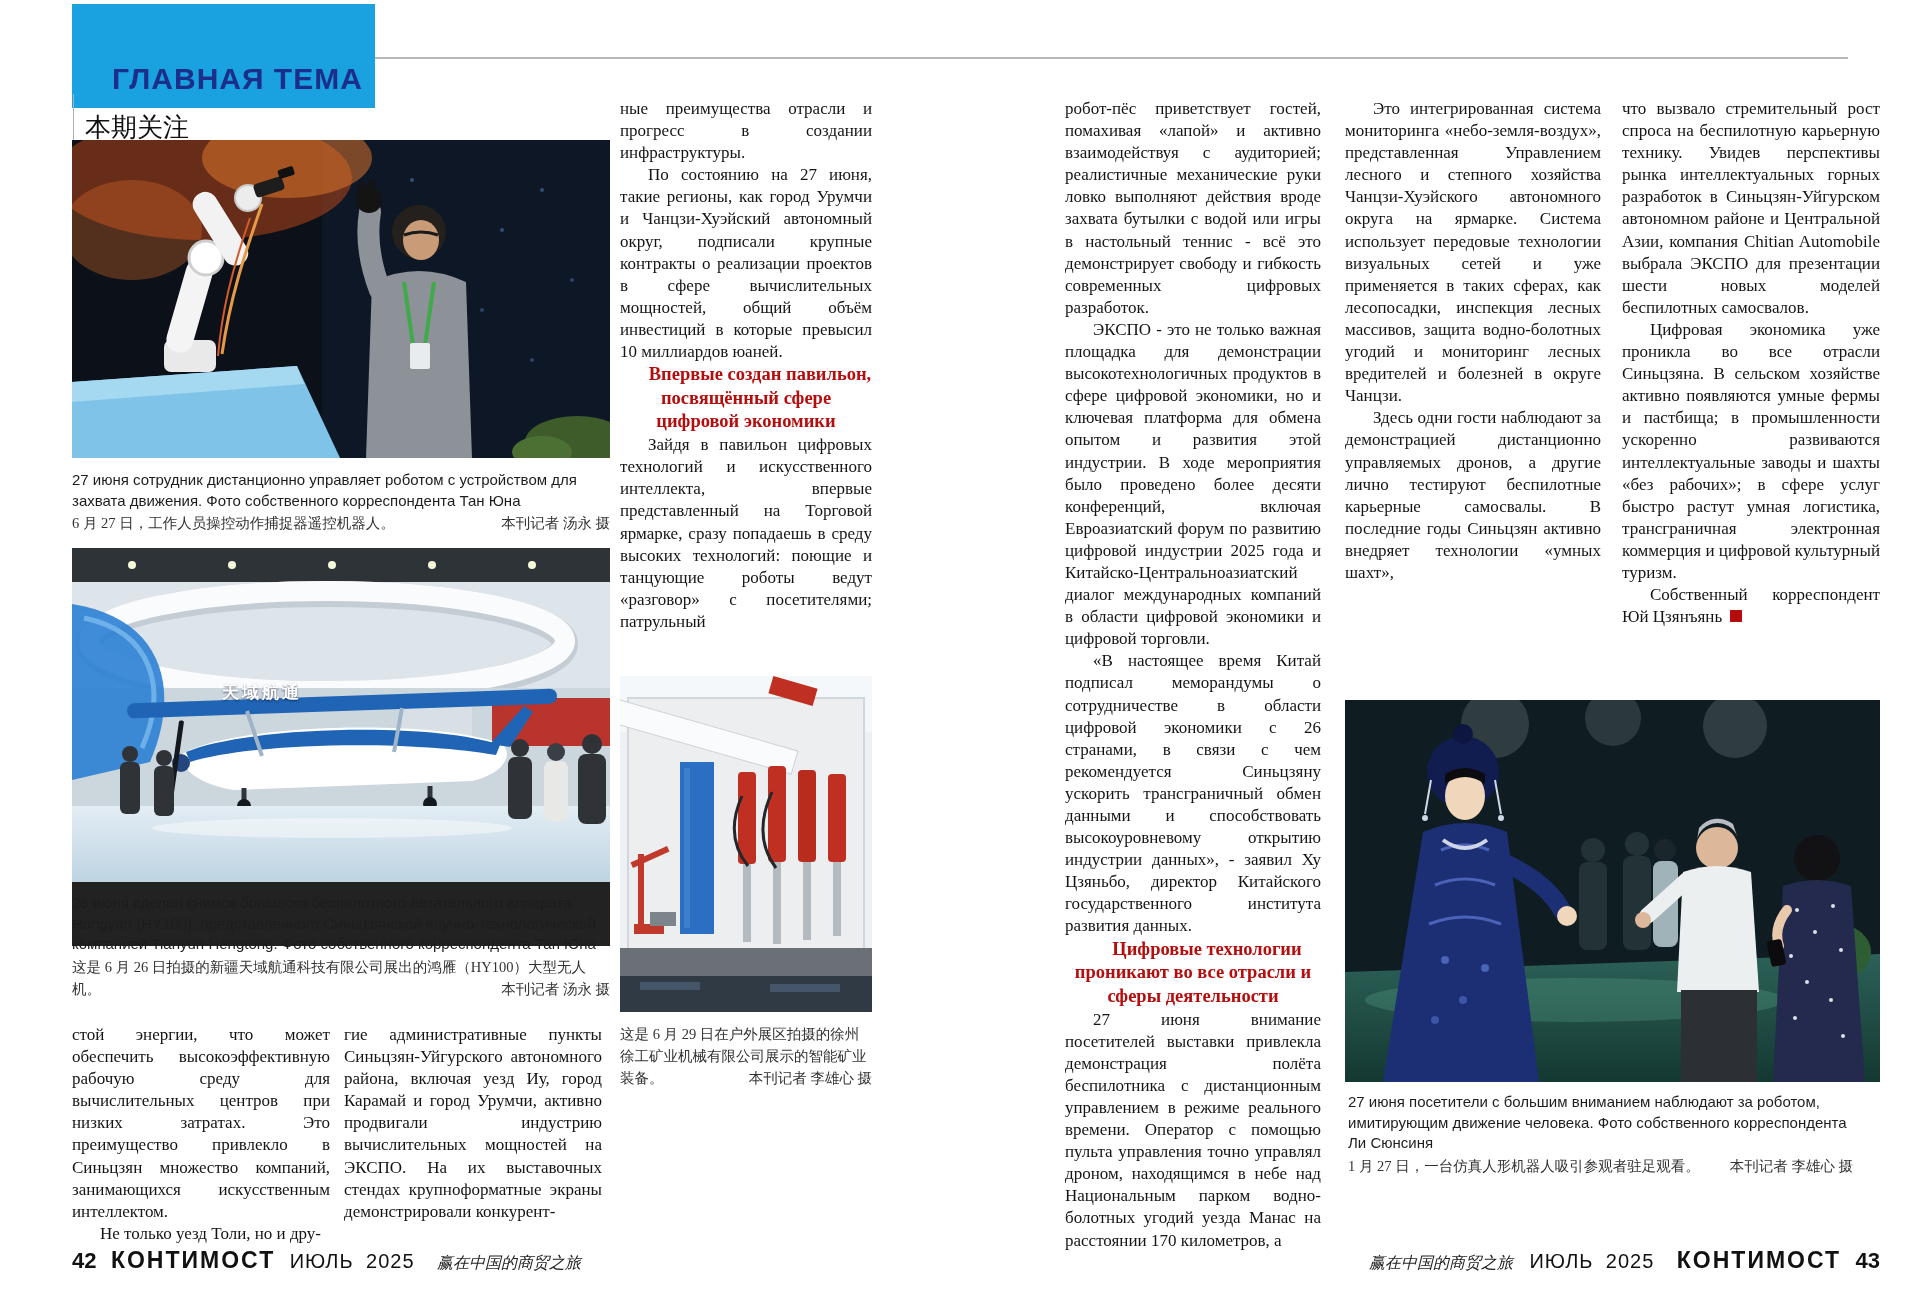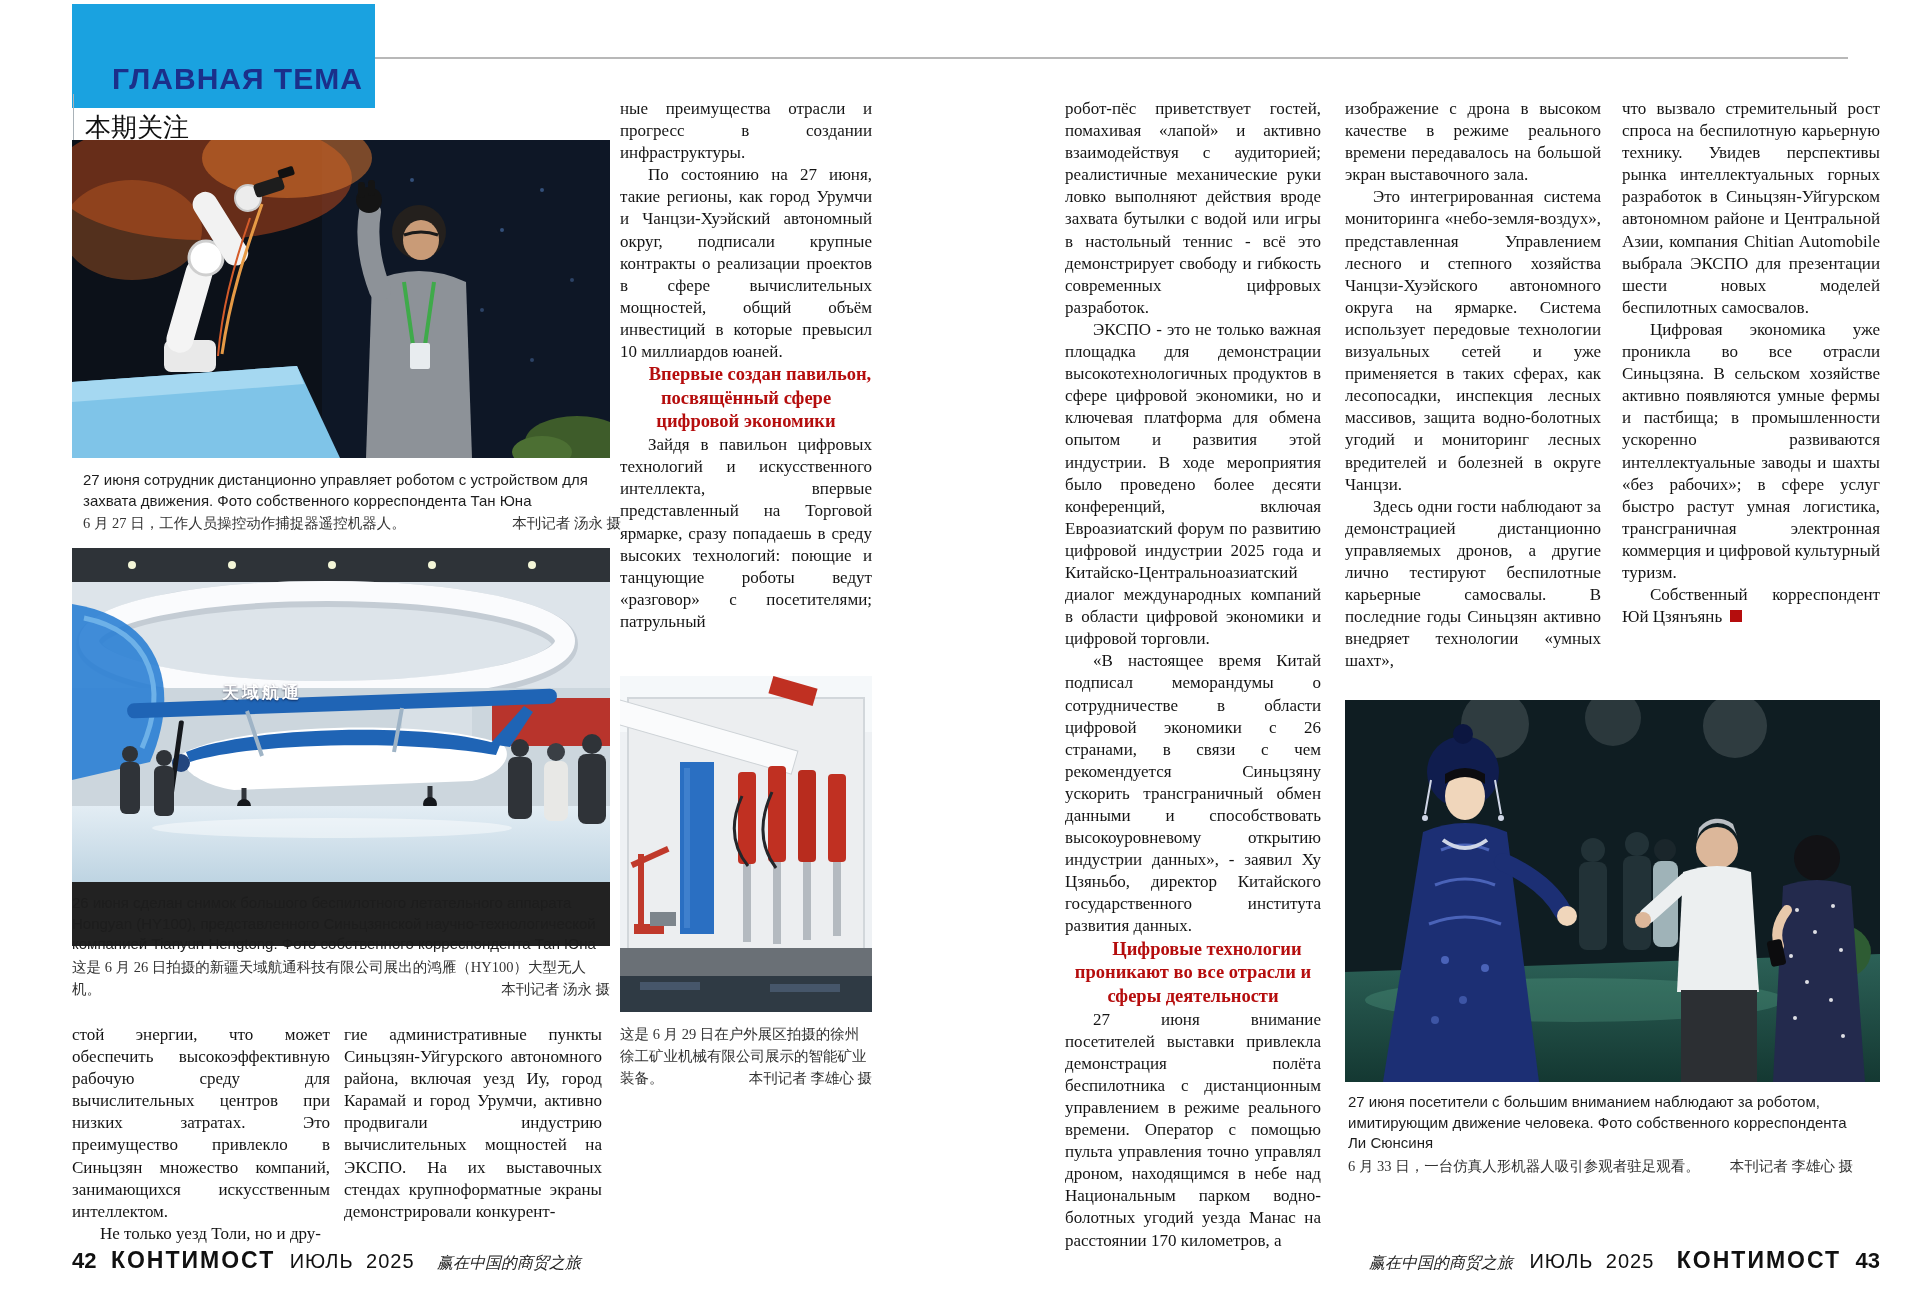--- a/index.html
+++ b/index.html
@@ -95,21 +95,21 @@
       <circle cx="297" cy="60" r="13" fill="#141414"></circle>
       <rect x="286" y="42" width="7" height="16" rx="3" fill="#141414"></rect>
       <rect x="296" y="40" width="7" height="16" rx="3" fill="#141414"></rect>
       <path d="M332,142 L341,205 M362,142 L353,205" stroke="#3faa4a" stroke-width="4" fill="none"></path>
       <rect x="338" y="203" width="20" height="26" rx="2" fill="#e8ecef"></rect>
       <ellipse cx="505" cy="302" rx="52" ry="26" fill="#3e5c2a"></ellipse>
       <ellipse cx="470" cy="312" rx="30" ry="16" fill="#4c6f33"></ellipse>
     </svg>
   </div>
 
-  <div class="caption" style="left:72px;top:470px;width:538px;margin-left:11px;">
+  <div class="caption" style="left:72px;top:470px;width:538px;">
     <div>27 июня сотрудник дистанционно управляет роботом с устройством для захвата движения. Фото собственного корреспондента Тан Юна</div>
     <div class="cap-zh">
       <span>6 月 27 日，工作人员操控动作捕捉器遥控机器人。</span>
       <span class="cap-credit">本刊记者 汤永 摄</span>
     </div>
   </div>
 
   <div class="photo" style="left:72px;top:548px;width:538px;height:398px;">
     <svg width="538" height="334" viewBox="0 0 538 334">
       <defs>
@@ -226,21 +226,20 @@
 
   <div class="col" style="left:1065px;top:98px;width:256px;">
     <p class="cont">робот-пёс приветствует гостей, помахивая «лапой» и активно взаимодействуя с аудиторией; реалистичные механические руки ловко выполняют действия вроде захвата бутылки с водой или игры в настольный теннис - всё это демонстрирует свободу и гибкость современных цифровых разработок.</p>
     <p>ЭКСПО - это не только важная площадка для демонстрации высокотехнологичных продуктов в сфере цифровой экономики, но и ключевая платформа для обмена опытом и развития этой индустрии. В ходе мероприятия было проведено более десяти конференций, включая Евроазиатский форум по развитию цифровой индустрии 2025 года и Китайско-Центральноазиатский диалог международных компаний в области цифровой экономики и цифровой торговли.</p>
     <p>«В настоящее время Китай подписал меморандумы о сотрудничестве в области цифровой экономики с 26 странами, в связи с чем рекомендуется Синьцзяну ускорить трансграничный обмен данными и способствовать высокоуровневому открытию индустрии данных», - заявил Ху Цзяньбо, директор Китайского государственного института развития данных.</p>
     <p class="red-head">Цифровые технологии проникают во все отрасли и сферы деятельности</p>
     <p>27 июня внимание посетителей выставки привлекла демонстрация полёта беспилотника с дистанционным управлением в режиме реального времени. Оператор с помощью пульта управления точно управлял дроном, находящимся в небе над Национальным парком водно-болотных угодий уезда Манас на расстоянии 170 километров, а</p>
   </div>
 
   <div class="col" style="left:1345px;top:98px;width:256px;">
-    <p class="cont">изображение с дрона в высоком качестве в режиме реального времени передавалось на большой экран выставочного зала.</p>
     <p>Это интегрированная система мониторинга «небо-земля-воздух», представленная Управлением лесного и степного хозяйства Чанцзи-Хуэйского автономного округа на ярмарке. Система использует передовые технологии визуальных сетей и уже применяется в таких сферах, как лесопосадки, инспекция лесных массивов, защита водно-болотных угодий и мониторинг лесных вредителей и болезней в округе Чанцзи.</p>
     <p>Здесь одни гости наблюдают за демонстрацией дистанционно управляемых дронов, а другие лично тестируют беспилотные карьерные самосвалы. В последние годы Синьцзян активно внедряет технологии «умных шахт»,</p>
   </div>
 
   <div class="col" style="left:1622px;top:98px;width:258px;">
     <p class="cont">что вызвало стремительный рост спроса на беспилотную карьерную технику. Увидев перспективы рынка интеллектуальных горных разработок в Синьцзян-Уйгурском автономном районе и Центральной Азии, компания Chitian Automobile выбрала ЭКСПО для презентации шести новых моделей беспилотных самосвалов.</p>
     <p>Цифровая экономика уже проникла во все отрасли Синьцзяна. В сельском хозяйстве активно появляются умные фермы и пастбища; в промышленности ускоренно развиваются интеллектуальные заводы и шахты «без рабочих»; в сфере услуг быстро растут умная логистика, трансграничная электронная коммерция и цифровой культурный туризм.</p>
     <p><span>Собственный корреспондент Юй Цзянъянь</span><span class="byline-sq"></span></p>
   </div>
 
@@ -307,21 +306,21 @@
           <circle cx="498" cy="336" r="2"></circle>
       </g>
       <path d="M442,210 Q428,228 434,246" stroke="#e8c9ab" stroke-width="10" fill="none" stroke-linecap="round"></path>
       <rect x="424" y="240" width="15" height="26" rx="3" fill="#0c0c0e" transform="rotate(-12 431 253)"></rect>
     </svg>
   </div>
 
   <div class="caption" style="left:1348px;top:1092px;width:505px;">
     <div>27 июня посетители с большим вниманием наблюдают за роботом, имитирующим движение человека. Фото собственного корреспондента Ли Сюнсиня</div>
     <div class="cap-zh">
-      <span>6 月 33 日，一台仿真人形机器人吸引参观者驻足观看。</span>
+      <span>1 月 27 日，一台仿真人形机器人吸引参观者驻足观看。</span>
       <span class="cap-credit">本刊记者 李雄心 摄</span>
     </div>
   </div>
 
   <div class="footer" style="left:72px;">
     <span class="pg">42</span>
     <span class="mag">КОНТИМОСТ</span>
     <span class="iss">ИЮЛЬ</span>
     <span class="iss">2025</span>
     <span class="tagline">赢在中国的商贸之旅</span>

